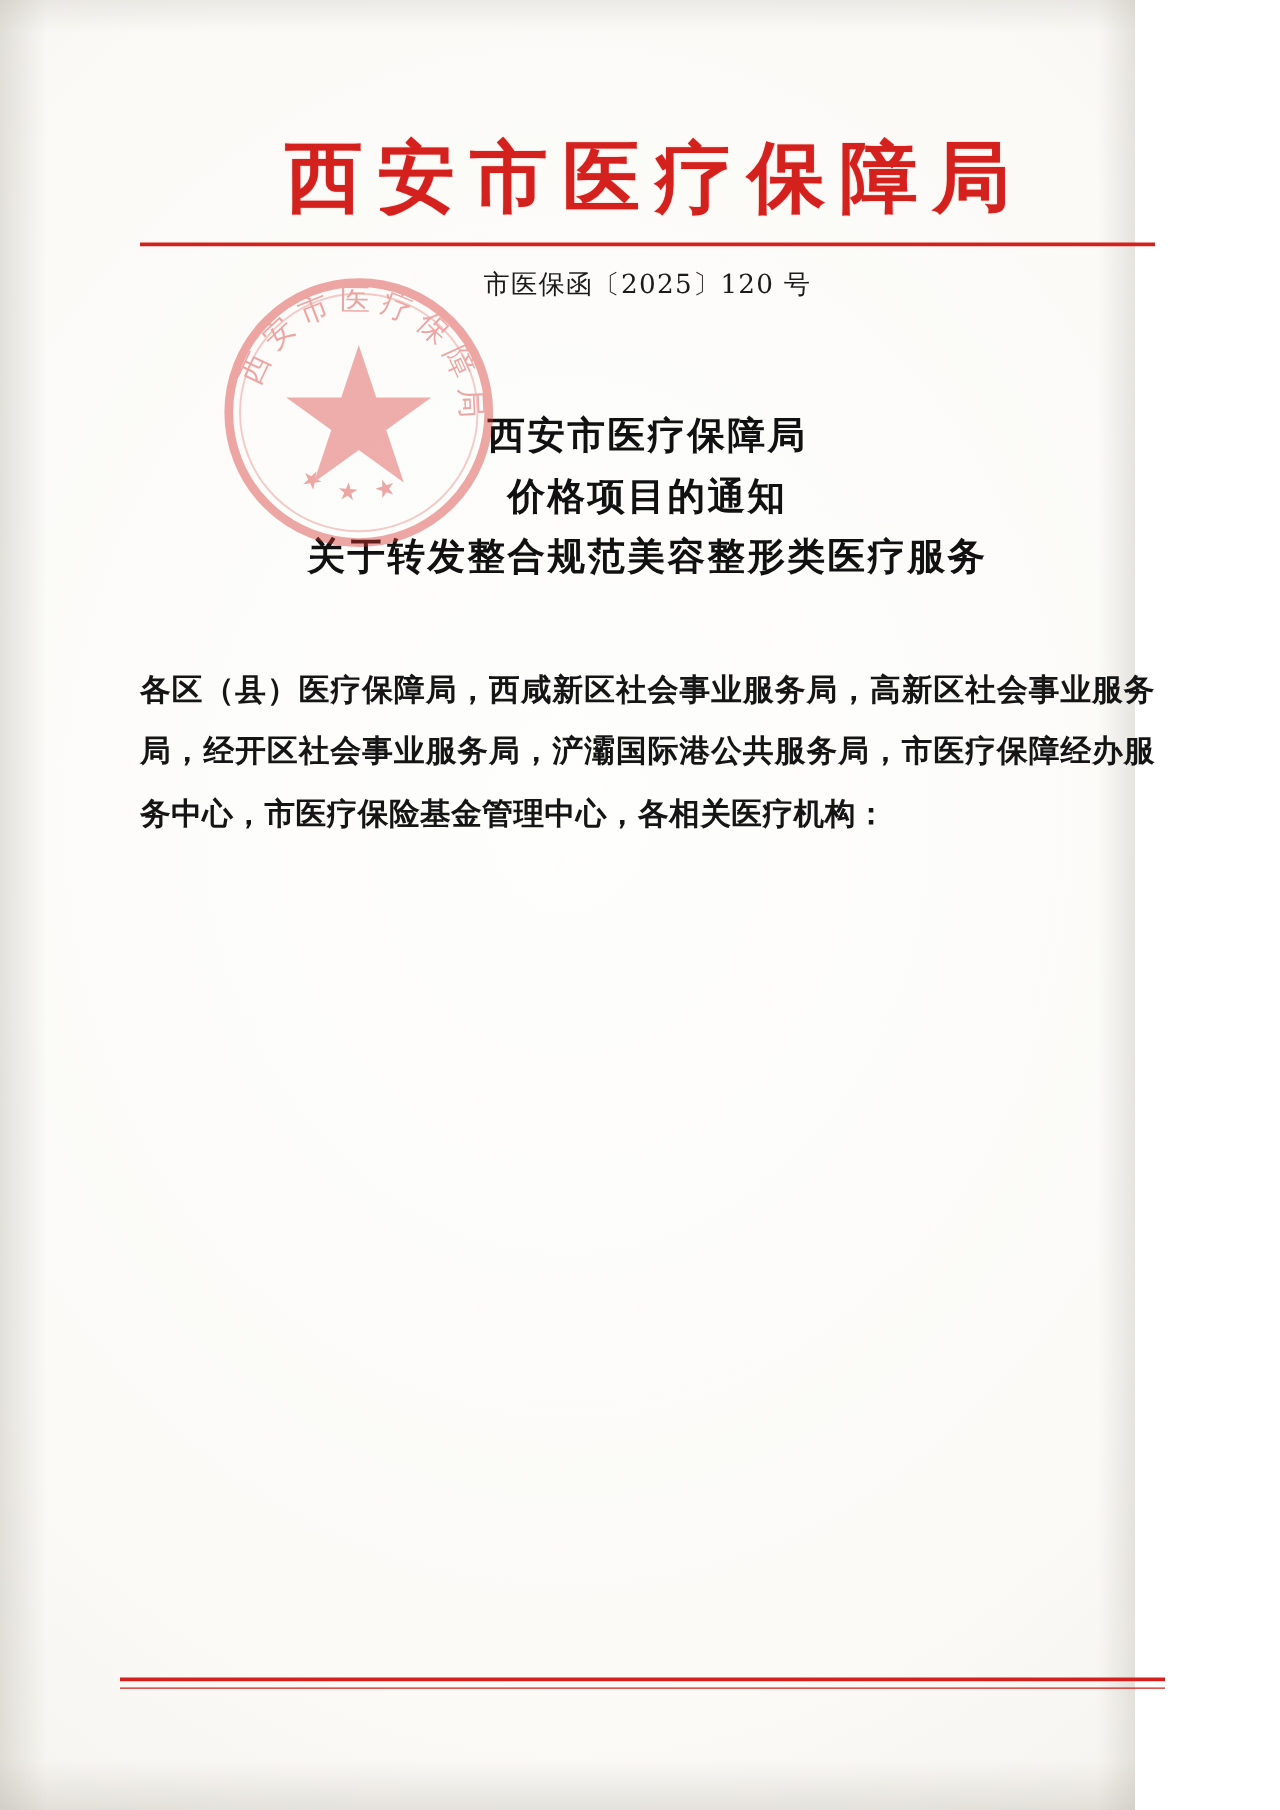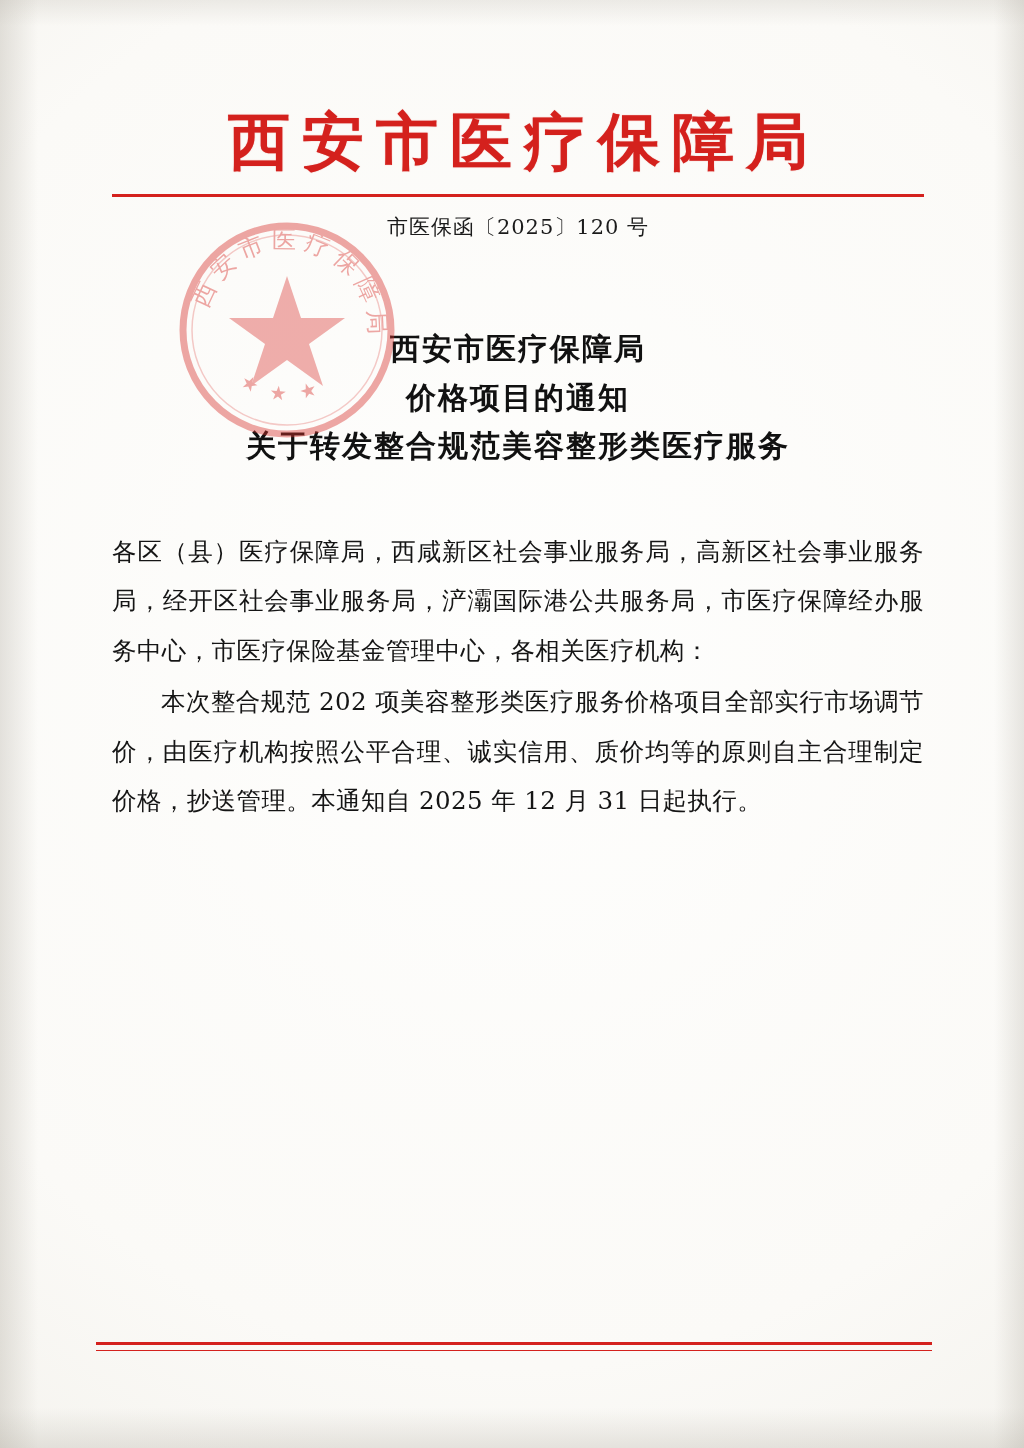--- a/index.html
+++ b/index.html
@@ -9,21 +9,21 @@
   }
   body {
     width: 1024px;
     height: 1448px;
     overflow: hidden;
     font-family: "DejaVu Serif", "Liberation Serif", serif;
   }
 
   #page {
     position: relative;
-    width: 1024px;
+    width: 908px;
     height: 1448px;
     
     background:
       radial-gradient(ellipse 120% 90% at 50% 45%, #fefefd 0%, #fbfaf7 55%, #f1efe9 88%, #e7e4dc 100%);
   }
 
   
   #page::before {
     content: "";
     position: absolute;
@@ -101,20 +101,21 @@
   
   .body-block {
     margin-top: 56px;
     font-size: 24.5px;
     line-height: 2.02;
     color: #151515;
     letter-spacing: 0.4px;
     text-align: justify;
     text-justify: inter-character;
     font-family: "DejaVu Serif", "Liberation Serif", serif;
+    font-weight: bold;
   }
   .para { margin: 0 0 2px 0; }
   .para.indent { text-indent: 2em; }
 
   
   .footer-rule {
     position: absolute;
     left: 96px;
     top: 1342px;
     width: 836px;
@@ -151,21 +152,20 @@
     <div class="doc-number">市医保函〔2025〕120 号</div>
 
     <div class="title-block">
       <div>西安市医疗保障局</div>
       <div>价格项目的通知</div>
       <div>关于转发整合规范美容整形类医疗服务</div>
     </div>
 
     <div class="body-block">
       <p class="para">各区（县）医疗保障局，西咸新区社会事业服务局，高新区社会事业服务局，经开区社会事业服务局，浐灞国际港公共服务局，市医疗保障经办服务中心，市医疗保险基金管理中心，各相关医疗机构：</p>
-      <p class="para indent">本次整合规范 202 项美容整形类医疗服务价格项目全部实行市场调节价，由医疗机构按照公平合理、诚实信用、质价均等的原则自主合理制定价格，抄送管理。本通知自 2025 年 12 月 31 日起执行。</p>
     </div>
 
   </div>
 
   <div class="seal">
     <svg viewBox="0 0 224 224" width="224" height="224" aria-hidden="true">
       <circle cx="112" cy="112" r="104" fill="none" stroke="#d8312c" stroke-width="7"></circle>
       <circle cx="112" cy="112" r="95" fill="none" stroke="#d8312c" stroke-width="1.5" opacity="0.6"></circle>
       <polygon points="112,58 126,100 170,100 134,126 148,168 112,142 76,168 90,126 54,100 98,100" fill="#d8312c" opacity="0.92"></polygon>
       <path id="sealArcTop" d="M 30 112 A 82 82 0 0 1 194 112" fill="none"></path>

